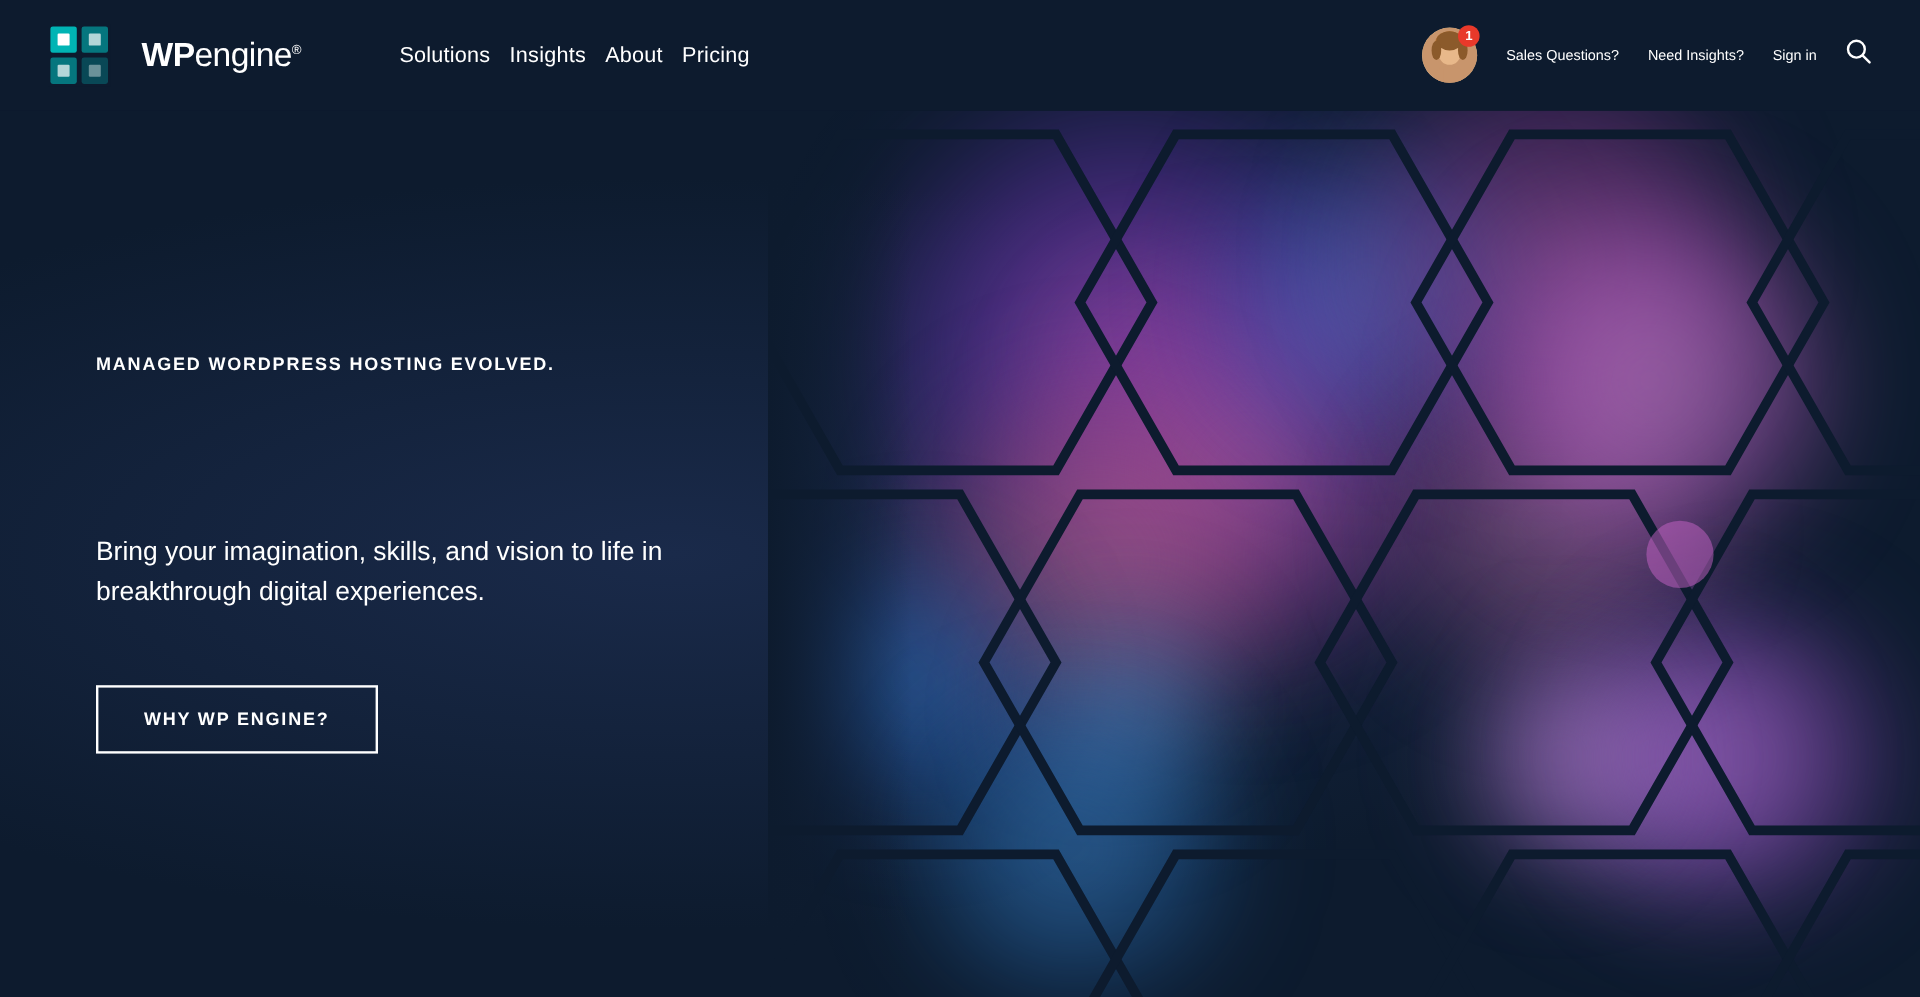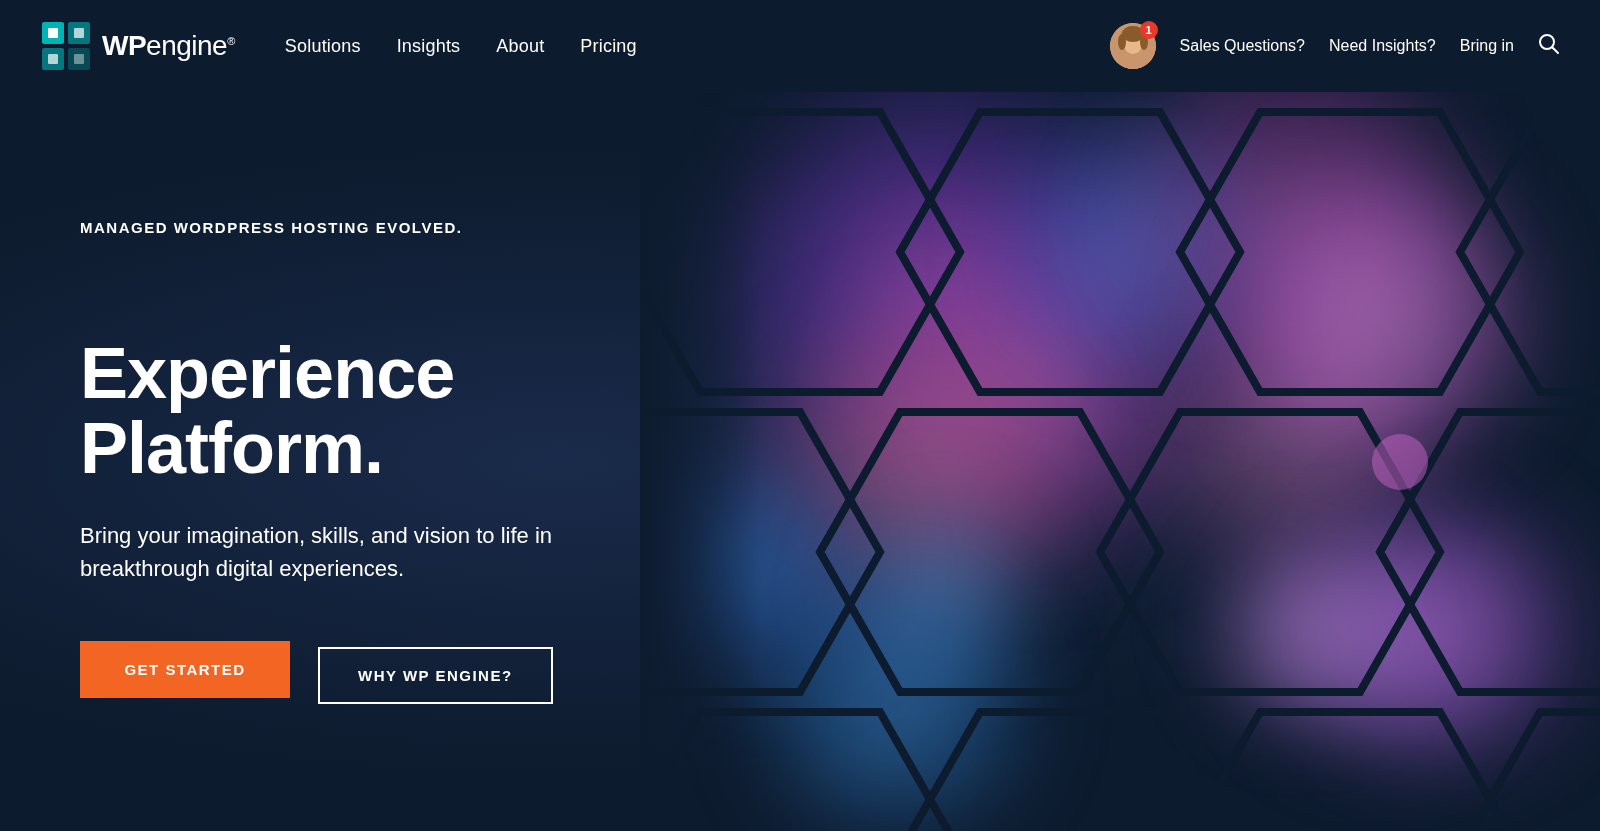--- a/index.html
+++ b/index.html
@@ -17,21 +17,21 @@
       justify-content: space-between;
     }
     .header-left {
       display: flex;
       align-items: center;
       gap: 50px;
     }
     .logo-wrap {
       display: flex;
       align-items: center;
-      gap: 10px;
+      gap: 26px;
     }
     .logo-icon {
       width: 52px;
       height: 52px;
     }
     .logo-text {
       font-size: 28px;
       color: #fff;
       font-weight: 400;
       letter-spacing: -0.5px;
@@ -40,21 +40,22 @@
       font-weight: 800;
     }
     .logo-text sup {
       font-size: 11px;
       vertical-align: super;
       font-weight: 400;
     }
     nav {
       display: flex;
       align-items: flex-start;
-      gap: 36px;
+      gap: 16px;
+      margin-left: 32px;
     }
     nav a {
       color: #fff;
       text-decoration: none;
       font-size: 18px;
       font-weight: 400;
       letter-spacing: 0.2px;
     }
 
     .header-right {
@@ -88,21 +89,21 @@
       color: #fff;
       font-size: 11px;
       font-weight: 700;
       display: flex;
       align-items: center;
       justify-content: center;
     }
     .header-link {
       color: #fff;
       text-decoration: none;
-      font-size: 16px;
+      font-size: 12px;
       font-weight: 400;
     }
     .search-icon-wrap {
       cursor: pointer;
       color: #fff;
       font-size: 20px;
     }
 
     
     .hero {
@@ -263,21 +264,21 @@
 
           <ellipse cx="23" cy="40" rx="12" ry="8" fill="#c8956c"></ellipse>
           <rect x="18" y="34" width="10" height="12" fill="#c8956c"></rect>
         </svg>
       </div>
       <div class="notification-badge">1</div>
     </div>
 
     <a href="#" class="header-link">Sales Questions?</a>
     <a href="#" class="header-link">Need Insights?</a>
-    <a href="#" class="header-link">Bring in</a>
+    <a href="#" class="header-link">Sign in</a>
     <div class="search-icon-wrap">
       <svg width="22" height="22" viewBox="0 0 22 22" fill="none" xmlns="http://www.w3.org/2000/svg">
         <circle cx="9" cy="9" r="7" stroke="white" stroke-width="2"></circle>
         <line x1="14.5" y1="14.5" x2="20" y2="20" stroke="white" stroke-width="2" stroke-linecap="round"></line>
       </svg>
     </div>
   </div>
 </header>
 
 <section class="hero">
@@ -345,21 +346,19 @@
       </defs>
 
       <circle cx="760" cy="370" r="28" fill="rgba(200,100,200,0.5)" stroke="none"></circle>
     </svg>
   </div>
 
   <div class="hero-content">
     <p class="hero-eyebrow">MANAGED WORDPRESS HOSTING EVOLVED.</p>
     <h1 class="hero-title">
       <br>
-      <span>Experience Platform.</span>
     </h1>
     <p class="hero-subtitle">Bring your imagination, skills, and vision to life in breakthrough digital experiences.</p>
     <div class="hero-buttons">
-      <button class="btn-primary">GET STARTED</button>
       <button class="btn-secondary">WHY WP ENGINE?</button>
     </div>
   </div>
 </section>
 
 </body></html>

